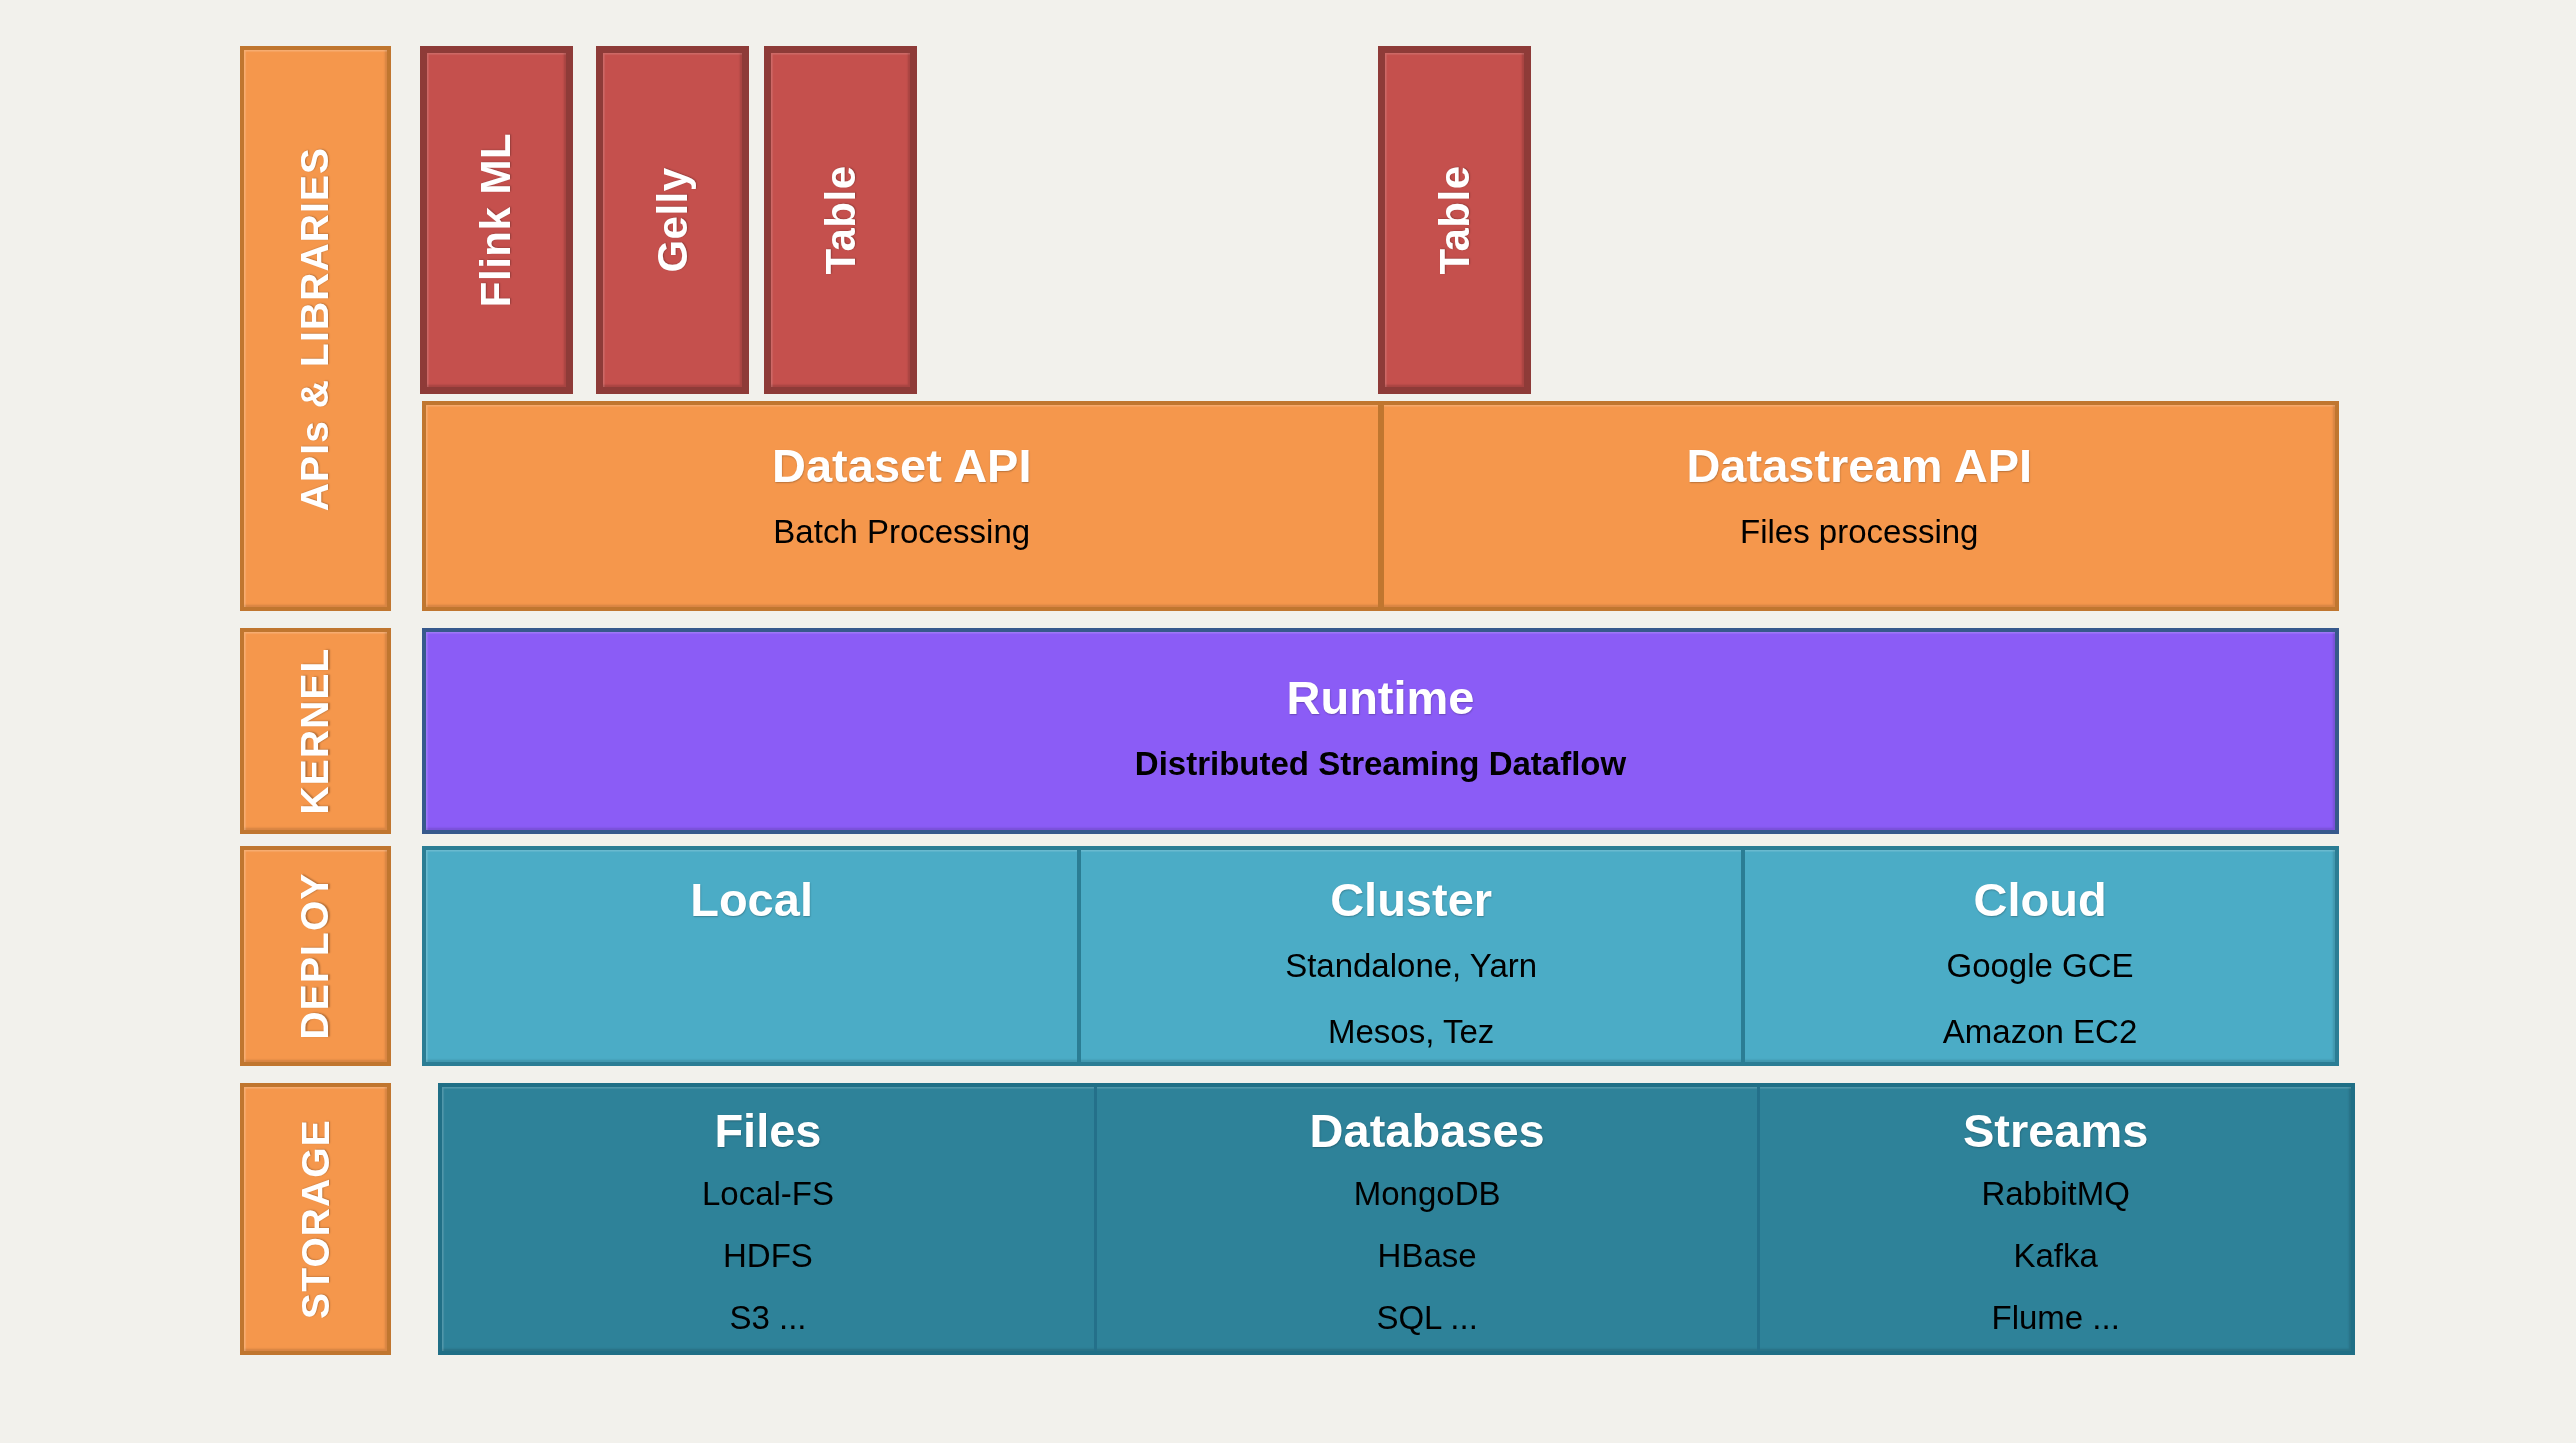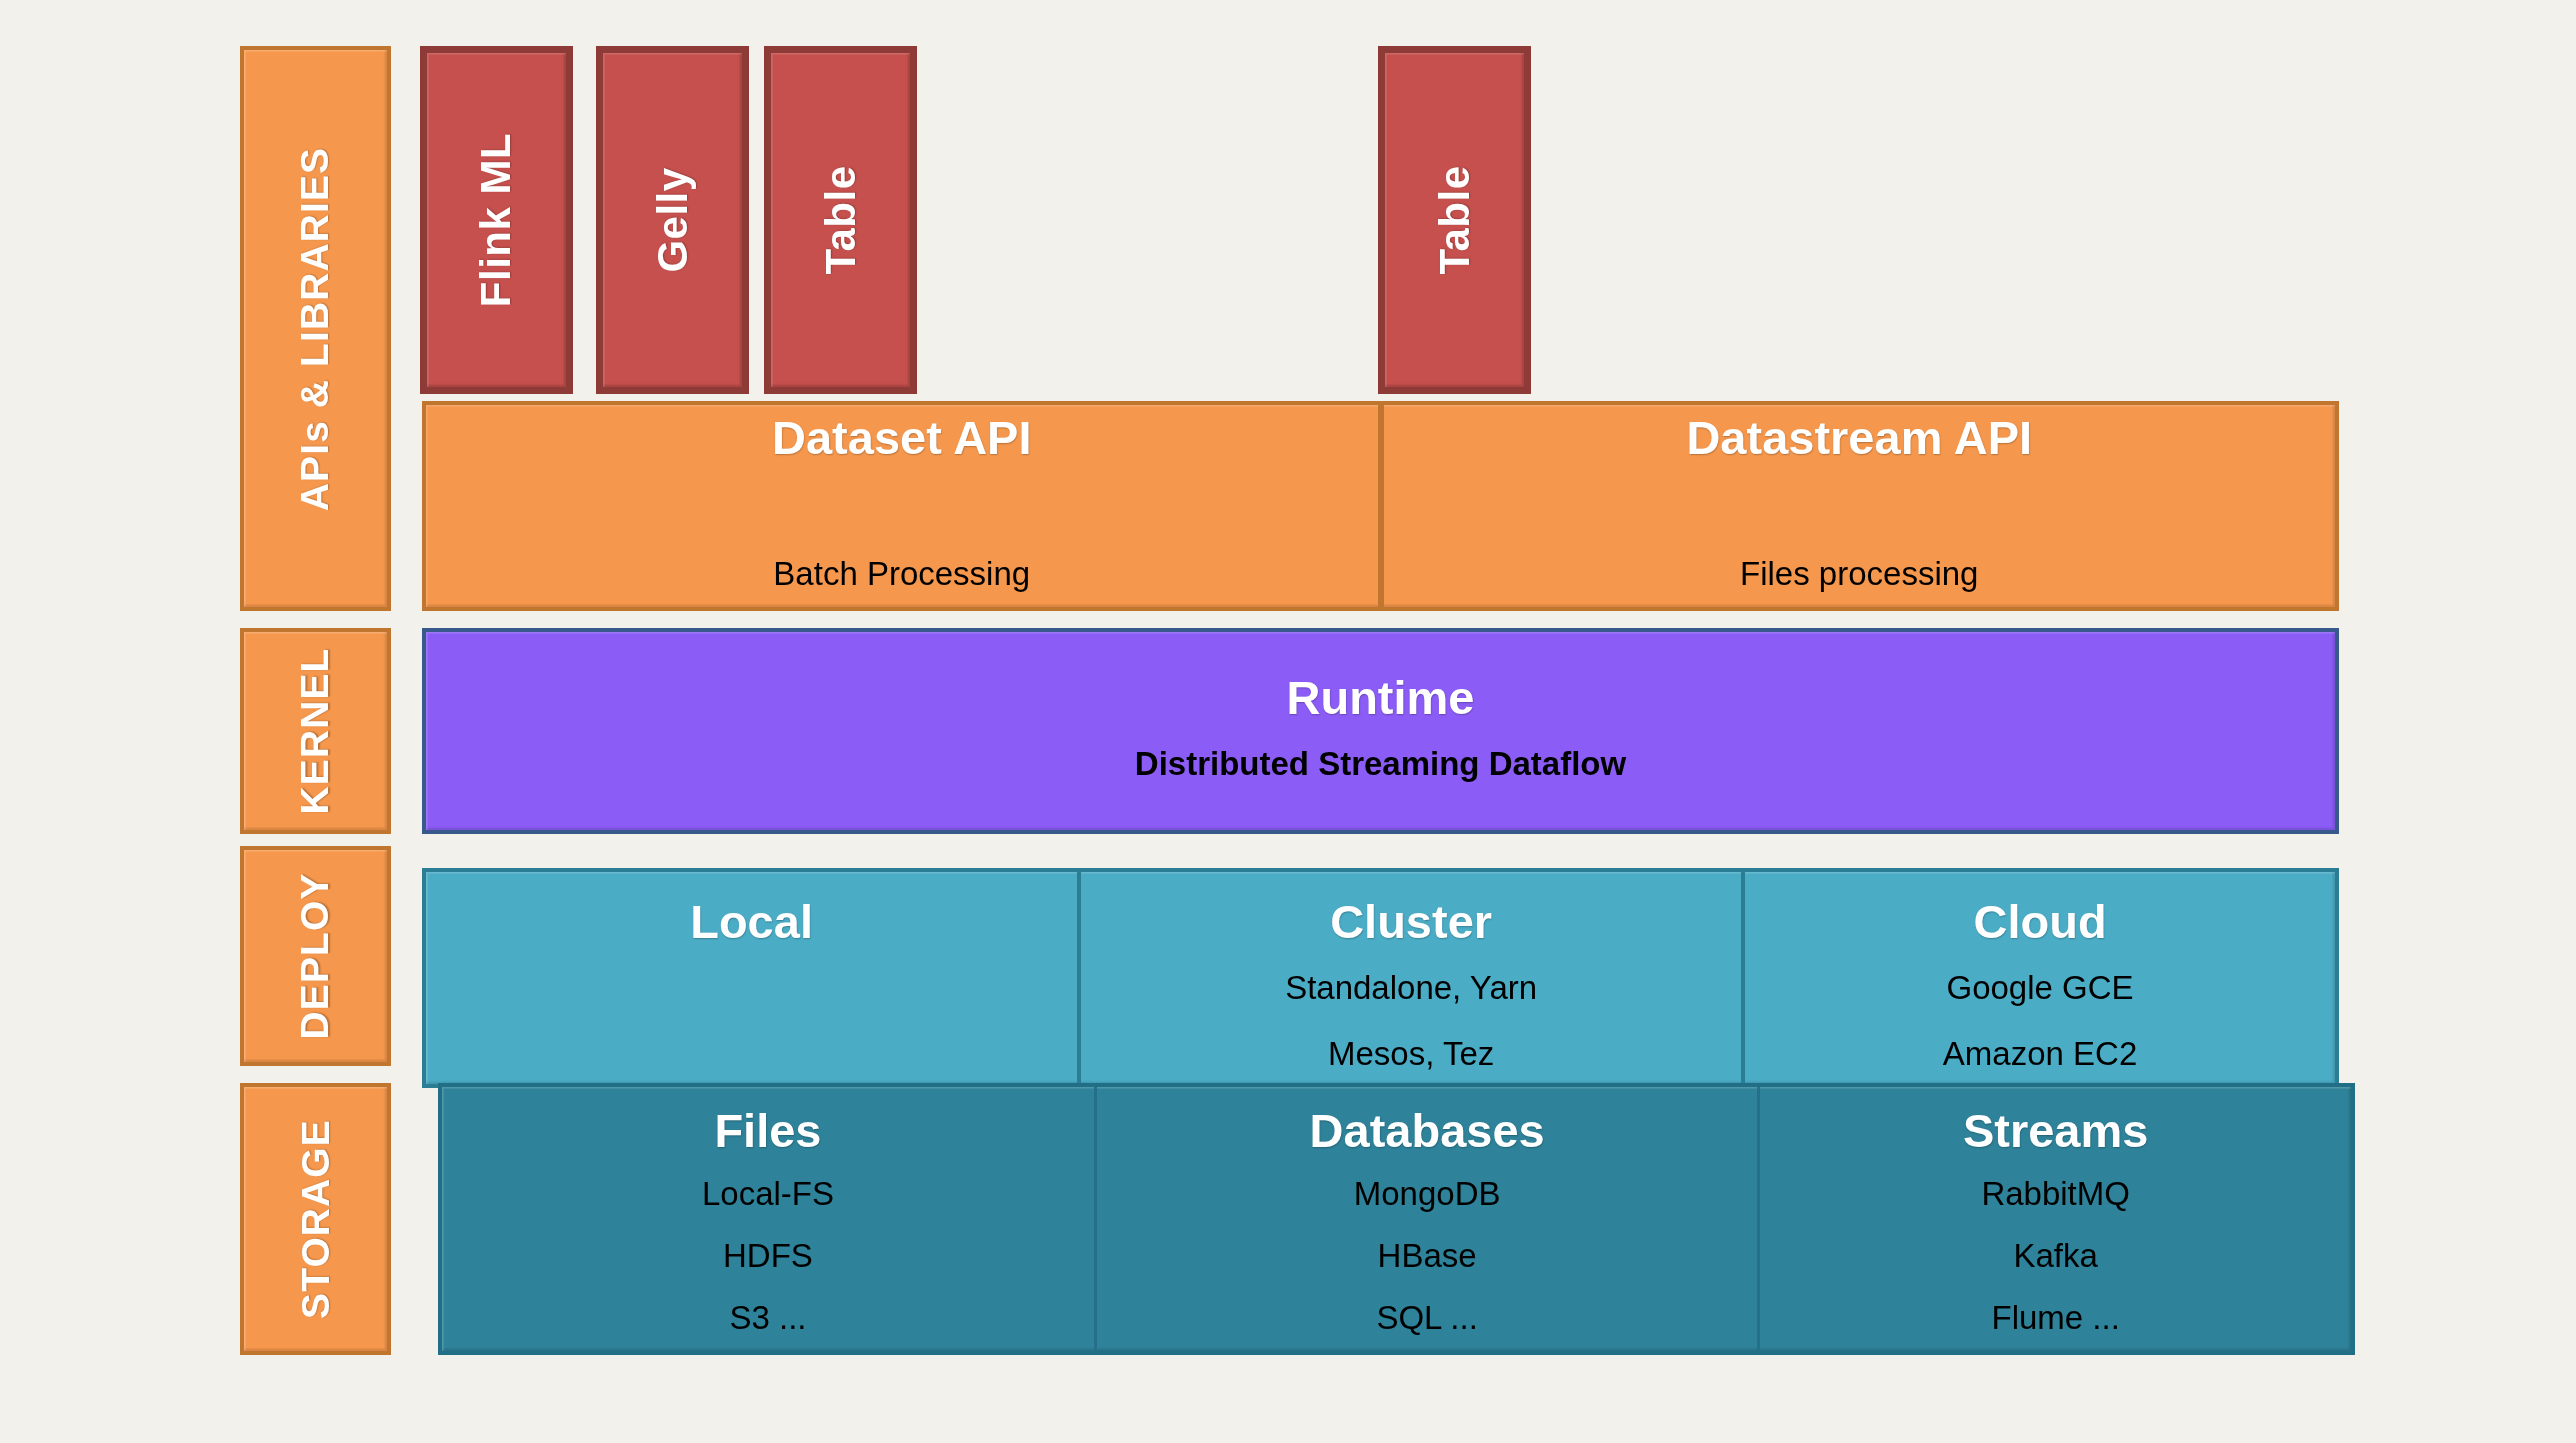--- a/index.html
+++ b/index.html
@@ -79,33 +79,33 @@
     white-space:nowrap;
   }
   .sub.bold{font-weight:bold;}
   
   .api-row{
     top:401px;
     height:210px;
     background:#F5974C;
     border:4.9px solid #C0762F;
   }
-  .api-row .cell{flex:1 1 0;justify-content:space-between;}
+  .api-row .cell{flex:1 1 0;justify-content:flex-start;margin-top:28px;}
   .div-orange{width:6px;background:#C0762F;flex:0 0 auto;}
   
   .kernel-row{
     top:628px;
     height:206px;
     background:#8b5cf6;
     border:4.9px solid #37598C;
   }
   .kernel-row .cell{flex:1 1 0;justify-content:center;}
   
   .deploy-row{
-    top:868px;
+    top:846px;
     height:220px;
     background:#4BACC6;
     border:4.3px solid #2B7D94;
   }
   .deploy-row .cell{padding-top:17.3px;}
   .div-teal{width:4.3px;background:#2B7D94;flex:0 0 auto;}
   
   .storage-row{
     top:1083px;
     height:272px;

